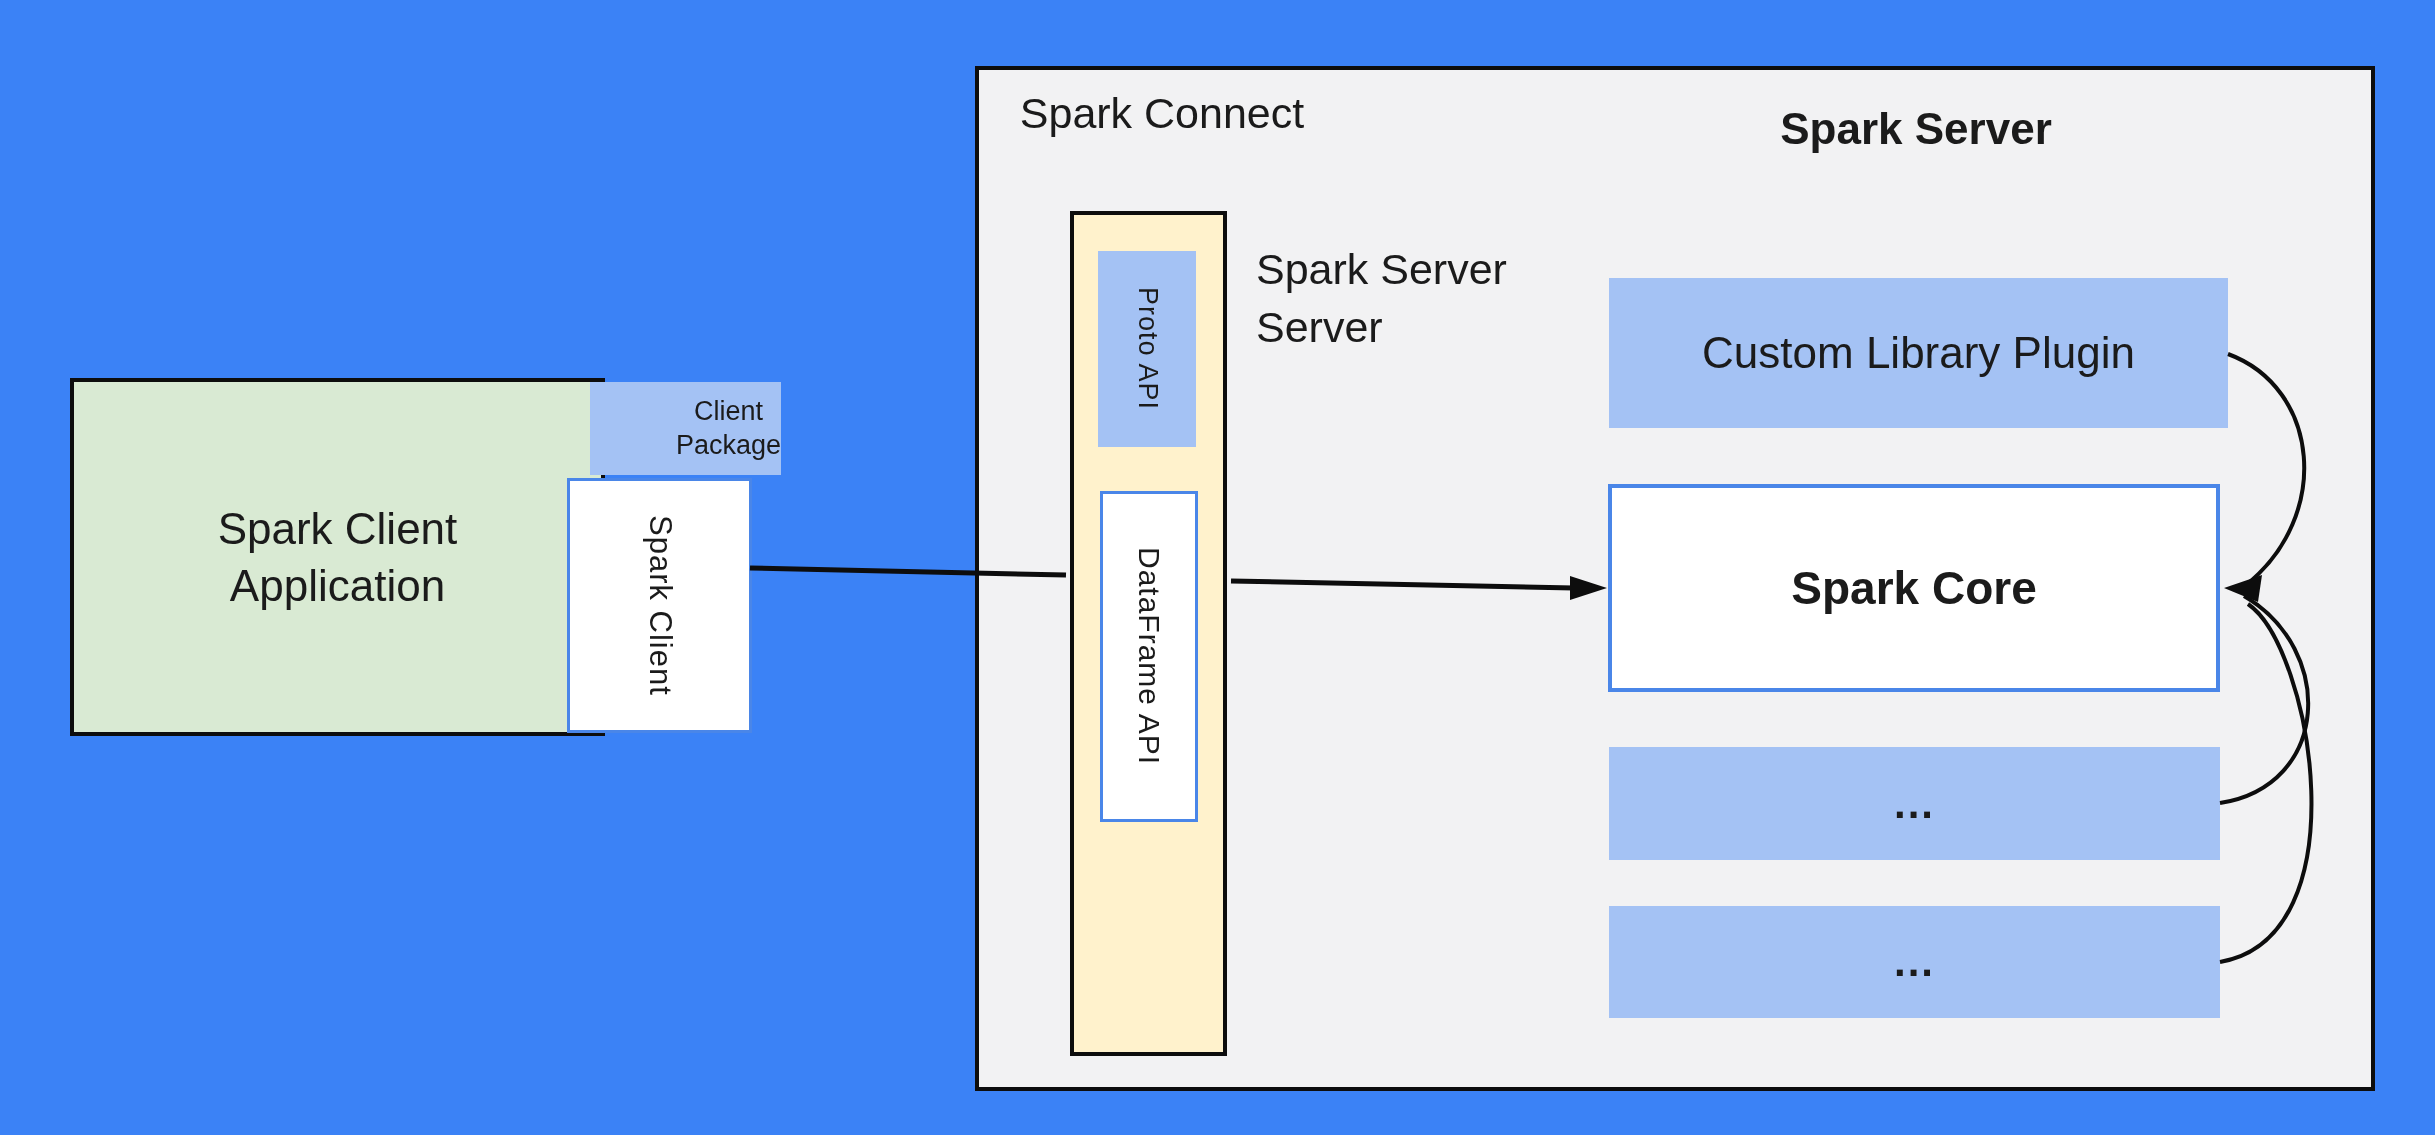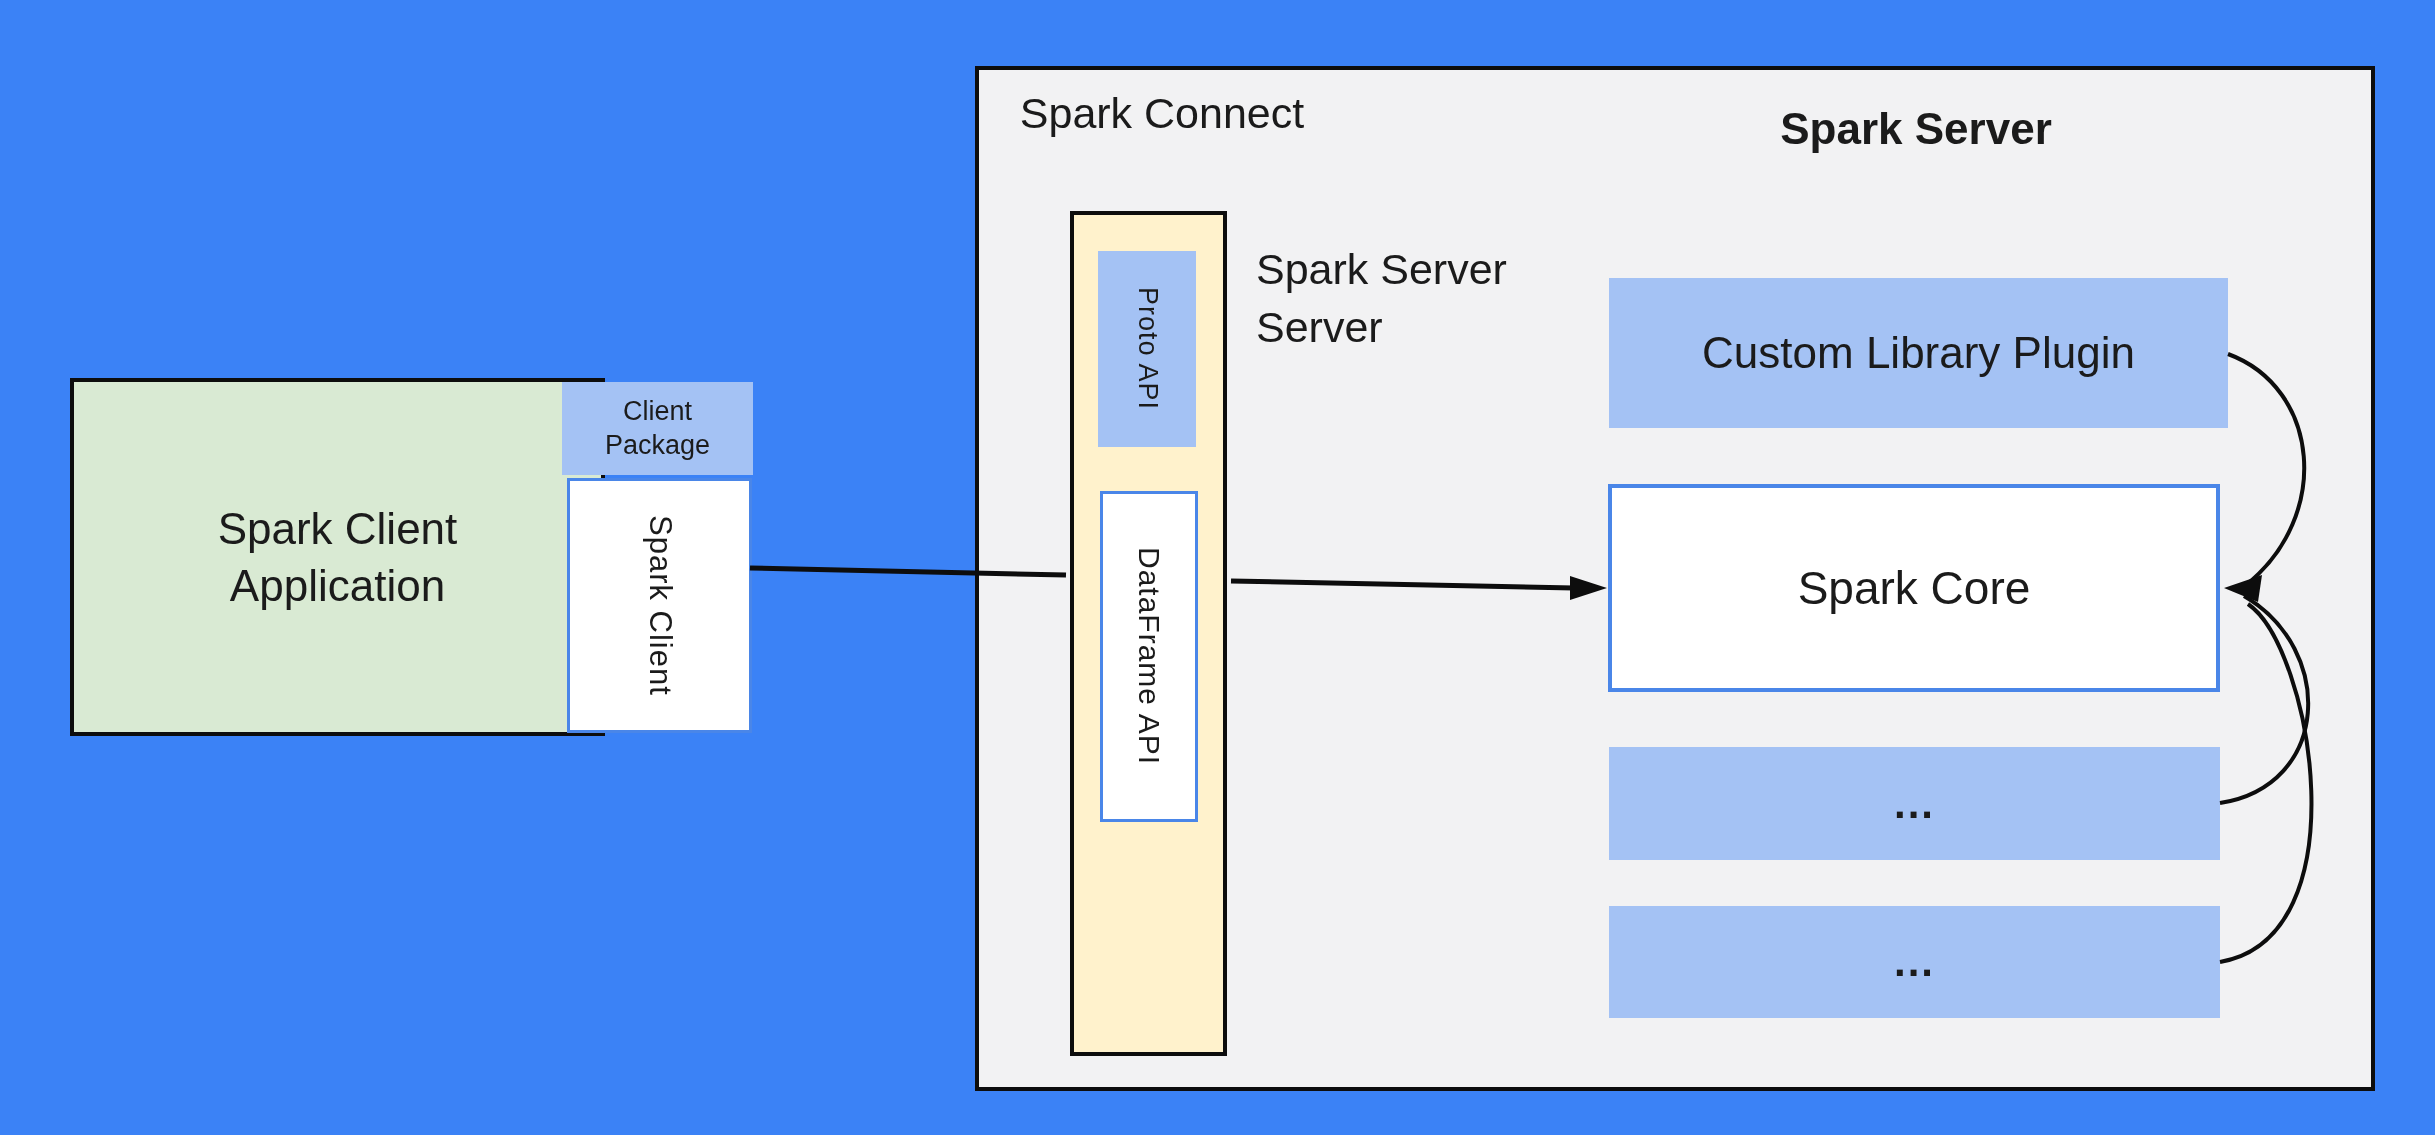--- a/index.html
+++ b/index.html
@@ -8,22 +8,22 @@
     font-family:"Liberation Sans","DejaVu Sans",sans-serif;color:#1b1b1b;
   }
   .abs{position:absolute;box-sizing:border-box;}
 
   
   .outer-box{left:975px;top:66px;width:1400px;height:1025px;background:#f2f2f3;border:4px solid #0d0d0d;z-index:1;}
 
   
   .green-box{left:70px;top:378px;width:535px;height:358px;background:#d9ead3;border:4px solid #0d0d0d;z-index:1;
     display:flex;align-items:center;justify-content:center;text-align:center;font-size:44px;line-height:1.3;}
-  .client-package{left:562px;top:382px;width:191px;height:93px;background:#a4c2f4;z-index:3;
-    display:flex;align-items:center;justify-content:center;text-align:center;font-size:27px;line-height:1.25;}
+  .client-package{left:590px;top:382px;width:191px;height:93px;background:#a4c2f4;z-index:3;
+    display:flex;align-items:center;justify-content:flex-end;text-align:center;font-size:27px;line-height:1.25;}
   .spark-client{left:567px;top:478px;width:185px;height:255px;background:#ffffff;border:3px solid #4a86e8;z-index:3;
     display:flex;align-items:center;justify-content:center;}
   .vtext{writing-mode:vertical-rl;text-orientation:mixed;white-space:nowrap;letter-spacing:1px;}
   .spark-client .vtext{font-size:31px;}
 
   
   .label-connect-api{left:1012px;top:84px;width:300px;z-index:2;text-align:center;font-size:43px;line-height:1.36;}
   .label-server-library{left:1256px;top:240px;width:400px;z-index:2;text-align:left;font-size:43px;line-height:1.36;}
   .label-spark-server{left:1606px;top:104px;width:620px;z-index:2;text-align:center;font-size:44px;font-weight:bold;}
 
@@ -31,21 +31,21 @@
   .yellow-box{left:1070px;top:211px;width:157px;height:845px;background:#fff2cc;border:4px solid #0d0d0d;z-index:2;}
   .proto-api{left:1098px;top:251px;width:98px;height:196px;background:#a4c2f4;z-index:3;
     display:flex;align-items:center;justify-content:center;font-size:27px;}
   .dataframe-api{left:1100px;top:491px;width:98px;height:331px;background:#ffffff;border:3px solid #4a86e8;z-index:3;
     display:flex;align-items:center;justify-content:center;font-size:30px;}
 
   
   .plugin-box{left:1609px;top:278px;width:619px;height:150px;background:#a4c2f4;z-index:2;
     display:flex;align-items:center;justify-content:center;font-size:44px;}
   .core-box{left:1608px;top:484px;width:612px;height:208px;background:#ffffff;border:4px solid #4a86e8;z-index:2;
-    display:flex;align-items:center;justify-content:center;font-size:46px;}
+    display:flex;align-items:center;justify-content:center;font-size:46px;font-weight:bold;}
   .dots-box-1{left:1609px;top:747px;width:611px;height:113px;background:#a4c2f4;z-index:2;
     display:flex;align-items:center;justify-content:center;font-size:42px;font-weight:bold;letter-spacing:2px;}
   .dots-box-2{left:1609px;top:906px;width:611px;height:112px;background:#a4c2f4;z-index:2;
     display:flex;align-items:center;justify-content:center;font-size:42px;font-weight:bold;letter-spacing:2px;}
 
   .arrow-layer{left:0;top:0;width:2435px;height:1135px;z-index:6;pointer-events:none;}
 </style>
 </head>
 <body>
 

